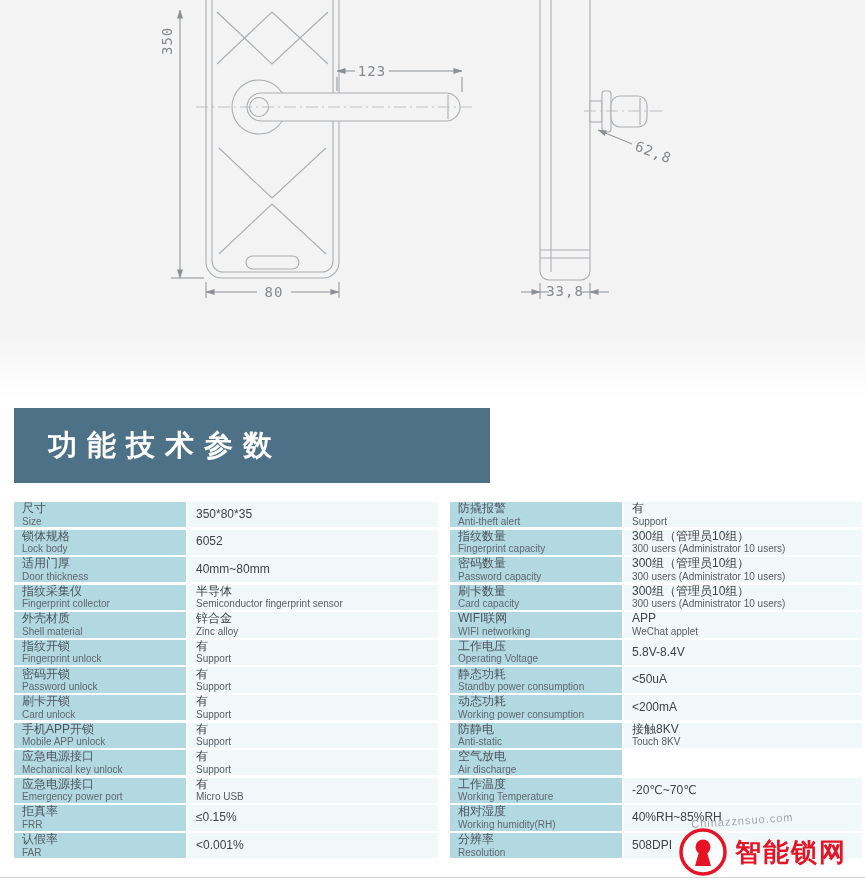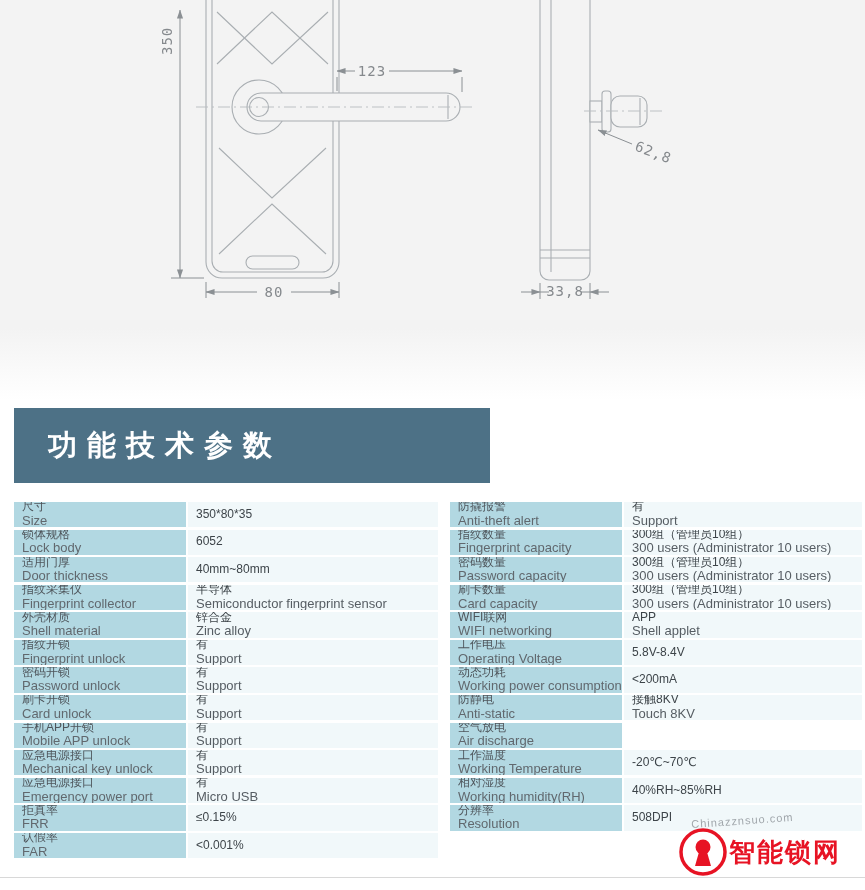--- a/index.html
+++ b/index.html
@@ -31,29 +31,29 @@
   .col.left  { left: 14px;  width: 424px; }
   .col.right { left: 450px; width: 412px; }
   .spec-row { display: flex; gap: 2px; height: 25.2px; }
   .cell {
     display: flex; flex-direction: column; justify-content: center;
     padding-left: 8px; overflow: hidden;
   }
   .cell.label { width: 172px; flex: none; background: #b2d8e2; }
   .cell.value { flex: 1; background: #f1f8fa; }
   .zh { font-size: 12px; color: #4e555b; line-height: 1.12; white-space: nowrap; }
-  .en { font-size: 13px; color: #61686e; line-height: 1.15; white-space: nowrap; }
+  .en { font-size: 10px; color: #61686e; line-height: 1.15; white-space: nowrap; }
   .cell.value .zh { color: #3d4449; }
   .cell.value .en { color: #565d63; }
   .watermark { position: absolute; right: 2px; bottom: 12px; width: 186px; opacity: 0.92; }
   .wm-site {
     color: #999fa4; font-size: 11px; margin-left: 14px; margin-bottom: 2px;
     transform: rotate(-4deg); letter-spacing: 1px;
   }
-  .wm-row { display: flex; align-items: center; }
+  .wm-row { display: flex; align-items: center; gap: 6px; }
   .wm-name { color: #e60012; font-size: 26px; font-weight: 700; letter-spacing: 2px; white-space: nowrap; }
   .bottom-line { position: absolute; left: 0; top: 877px; width: 865px; border-top: 1px solid #d8d8d8; }
   .dim-text {
     font-family: "DejaVu Sans Mono", monospace;
     font-size: 14px; fill: #85898d; letter-spacing: 1px;
   }
 </style>
 </head>
 <body>
 
@@ -303,30 +303,39 @@
           <span class="en">300 users (Administrator 10 users)</span>
         </div>
       </div>
       <div class="spec-row">
         <div class="cell label">
           <span class="zh">WIFI联网</span>
           <span class="en">WIFI networking</span>
         </div>
         <div class="cell value">
           <span class="zh">APP</span>
-          <span class="en">Shell applet</span>
+          <span class="en">WeChat applet</span>
         </div>
       </div>
       <div class="spec-row">
         <div class="cell label">
           <span class="zh">工作电压</span>
           <span class="en">Operating Voltage</span>
         </div>
         <div class="cell value">
           <span class="zh">5.8V-8.4V</span>
+        </div>
+      </div>
+      <div class="spec-row">
+        <div class="cell label">
+          <span class="zh">静态功耗</span>
+          <span class="en">Standby power consumption</span>
+        </div>
+        <div class="cell value">
+          <span class="zh">&lt;50uA</span>
         </div>
       </div>
       <div class="spec-row">
         <div class="cell label">
           <span class="zh">动态功耗</span>
           <span class="en">Working power consumption</span>
         </div>
         <div class="cell value">
           <span class="zh">&lt;200mA</span>
         </div>

